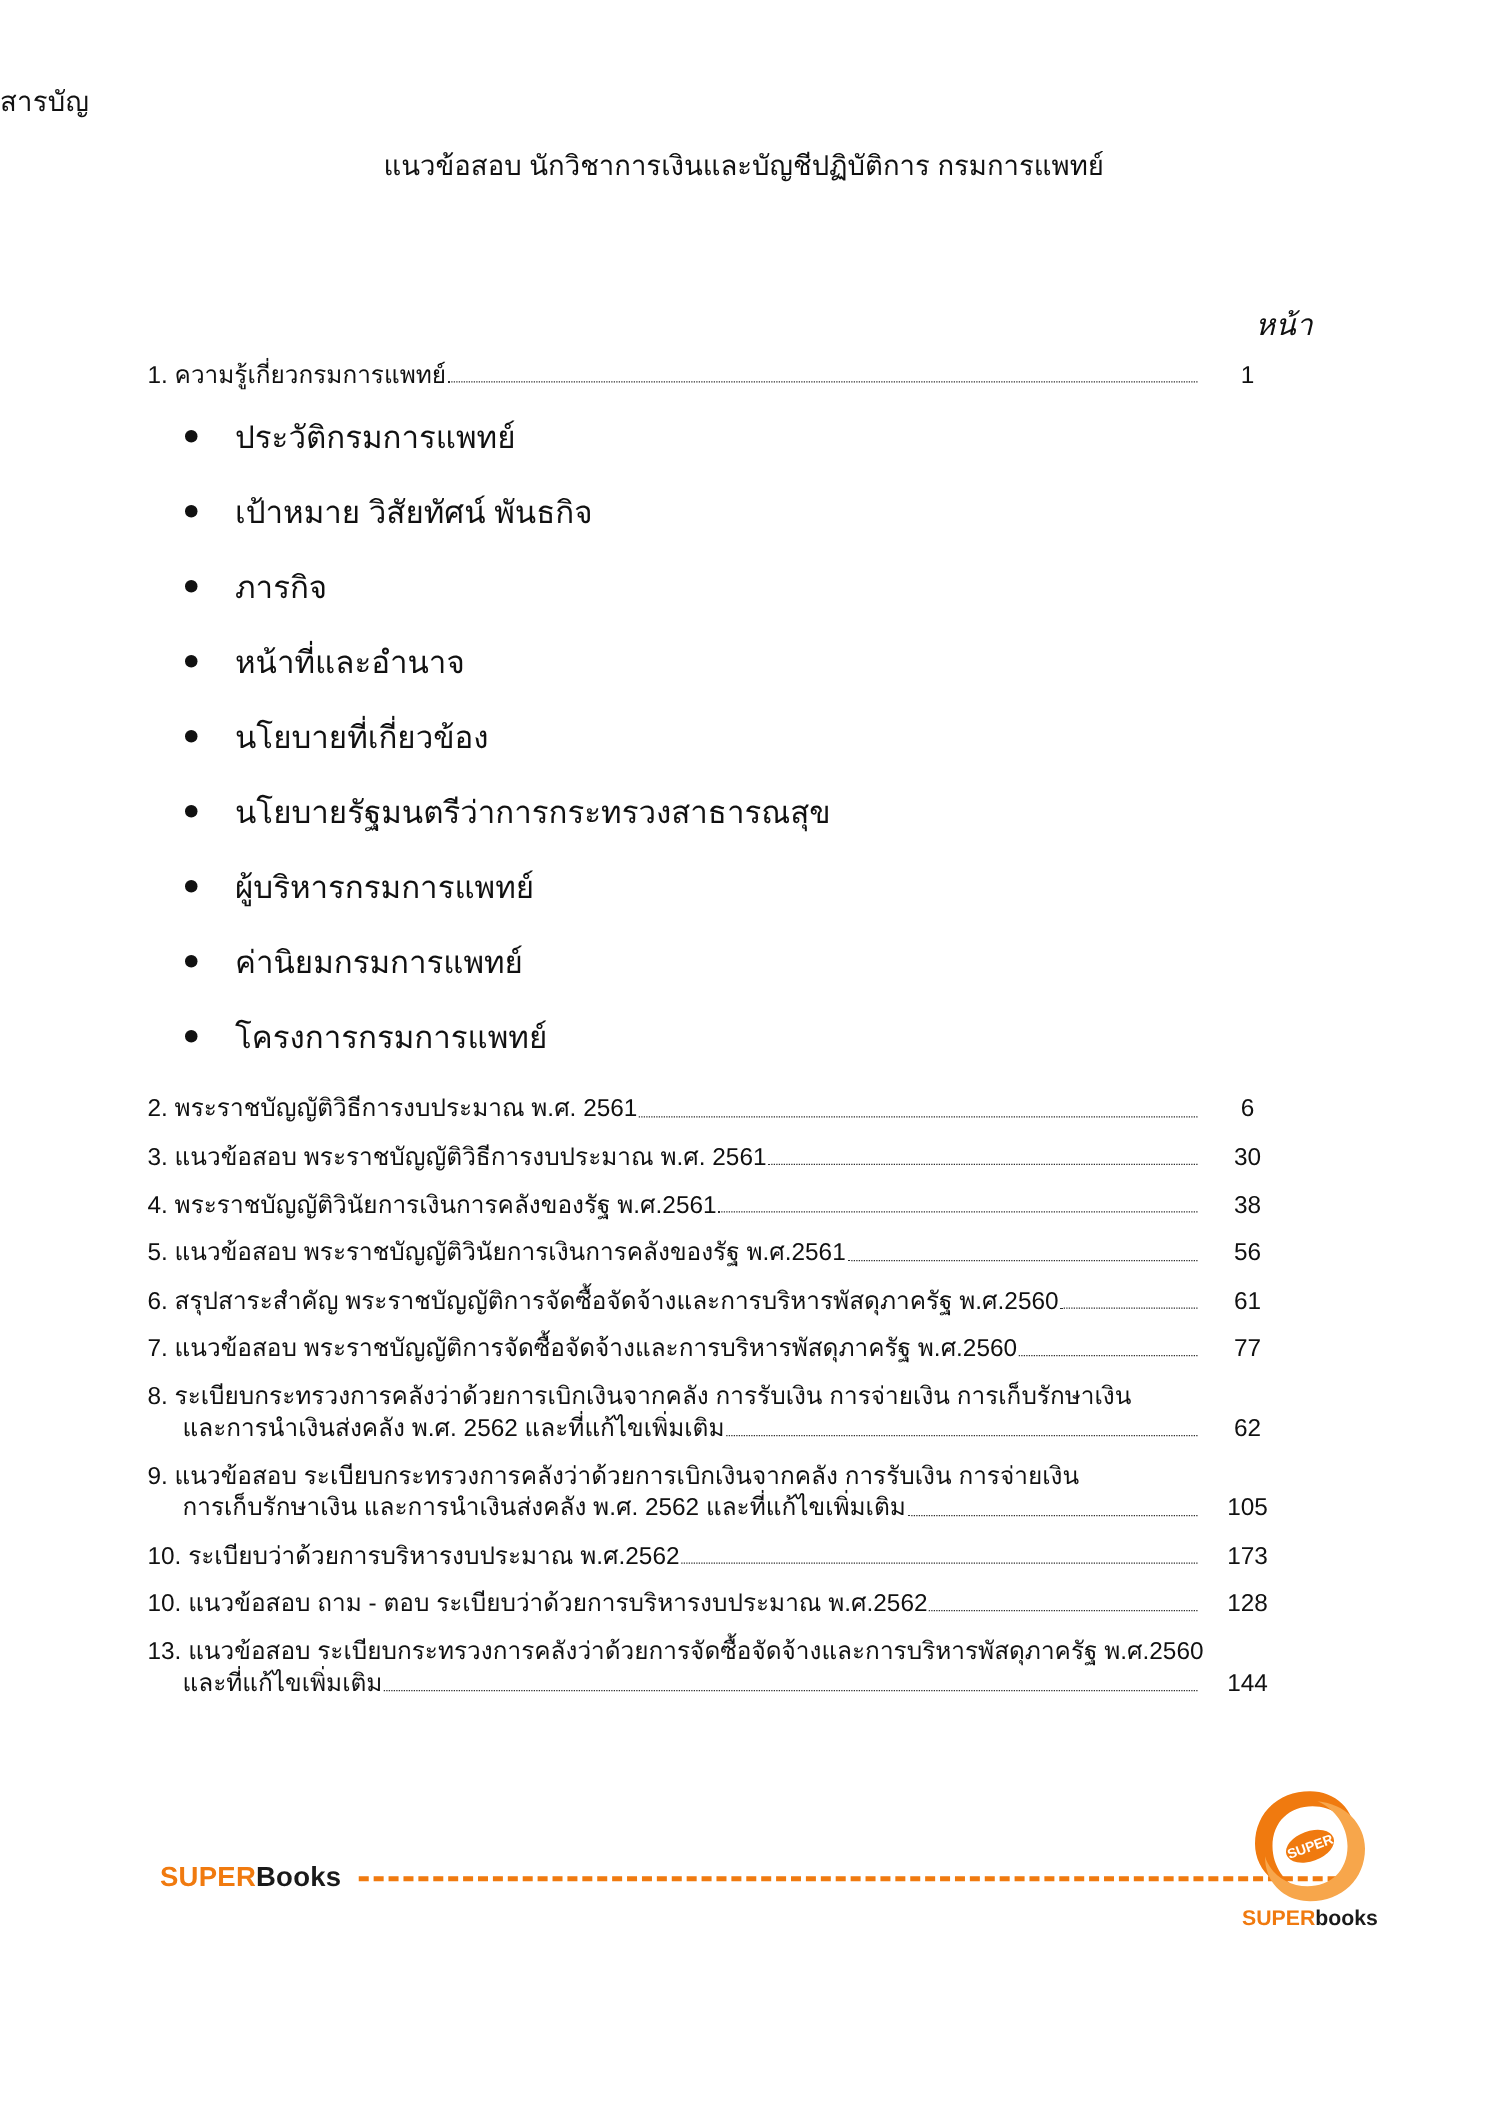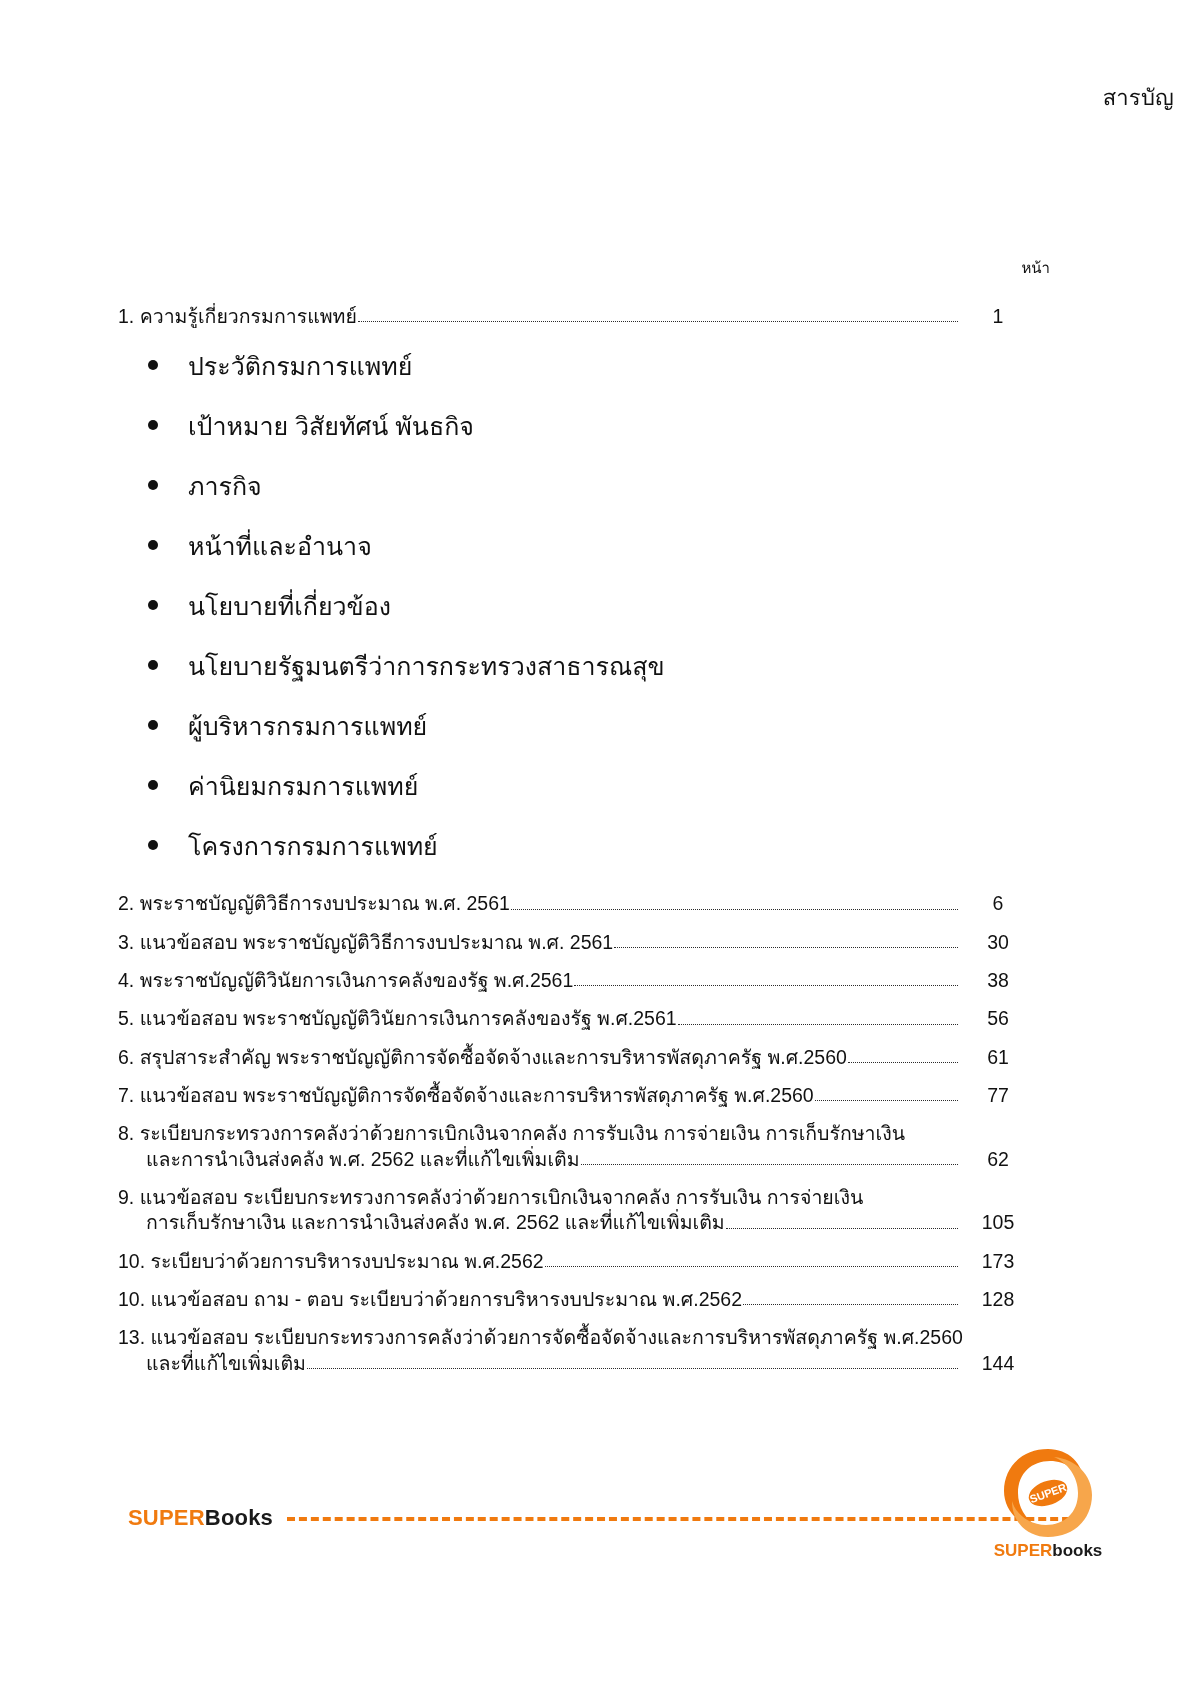--- a/index.html
+++ b/index.html
@@ -19,44 +19,45 @@
 
   .page {
     position: relative;
     width: 1190px;
     height: 1683px;
     padding: 0;
   }
 
   
   .doc-title {
-    text-align: right;
+    text-align: left;
     font-size: 22px;
     font-weight: 400;
-    margin: 16px;
+    margin: 0;
     padding-top: 68px;
     letter-spacing: 0.2px;
     line-height: 1.3;
   }
   .doc-subtitle {
     text-align: center;
     font-size: 22px;
     font-weight: 400;
     margin: 0;
     padding-top: 22px;
     line-height: 1.3;
   }
 
   
   .page-col-header {
     position: absolute;
     top: 240px;
     right: 140px;
-    font-size: 15px;
+    font-size: 24px;
     font-weight: 400;
+    font-style: italic;
   }
 
   
   .toc {
     position: absolute;
     top: 288px;
     left: 118px;
     width: 912px;
   }
 
@@ -185,20 +186,21 @@
   }
   .logo-caption .super { color: #f07a0f; }
   .logo-caption .books { color: #1a1a1a; }
 </style>
 </head>
 <body>
 
 <div class="page">
 
   <h1 class="doc-title">สารบัญ</h1>
+  <h2 class="doc-subtitle">แนวข้อสอบ  นักวิชาการเงินและบัญชีปฏิบัติการ  กรมการแพทย์</h2>
 
   <div class="page-col-header">หน้า</div>
 
   <div class="toc">
 
     <div class="entry">
       <div class="entry-line">
         <span class="entry-text">1. ความรู้เกี่ยวกรมการแพทย์</span>
         <span class="leader"></span>
         <span class="entry-page">1</span>

